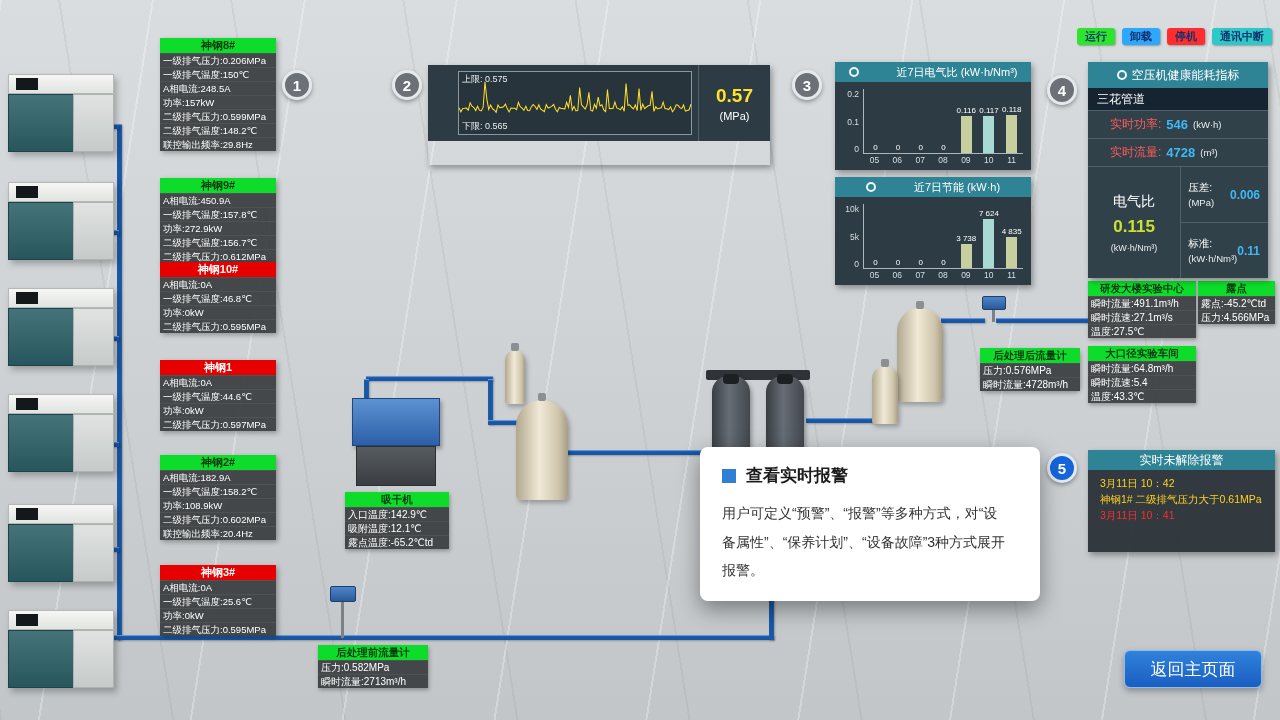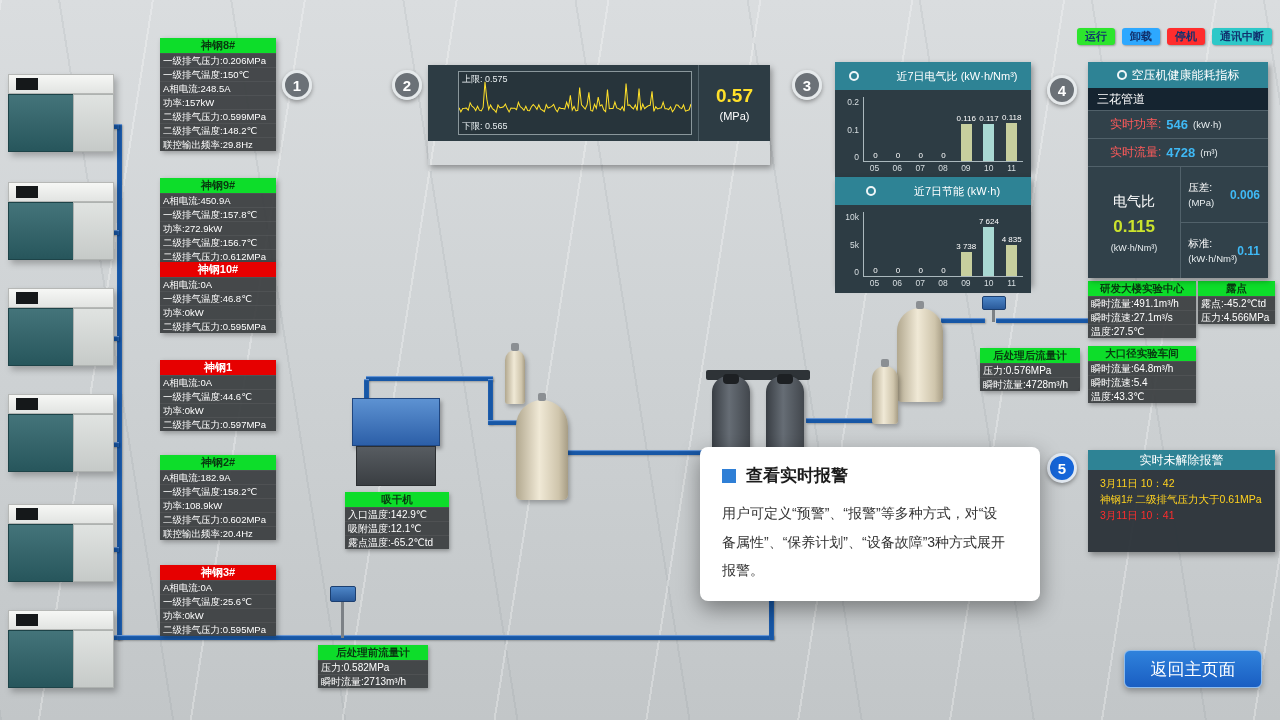--- a/index.html
+++ b/index.html
@@ -61,21 +61,21 @@
   .pp-plot { flex:1; position:relative; margin:6px 6px 6px 8px; border:1px solid #8a979c; background:#27343b; }
   .pp-plot svg { position:absolute; inset:0; width:100%; height:100%; }
   .limit { position:absolute; left:3px; font-size:9px; color:#e8eef0; z-index:2; }
   .limit.top { top:1px; } .limit.bot { bottom:1px; }
   .pp-val { width:72px; border-left:1px solid #55656d; display:flex; flex-direction:column; align-items:center; justify-content:center; gap:3px; }
   .pv-num { color:#ffe02a; font-size:19px; font-weight:bold; }
   .pv-unit { color:#fff; font-size:11px; }
 
   
   .bar-panel { position:absolute; width:196px; height:108px; box-shadow:2px 3px 6px rgba(0,0,0,.35); z-index:10; }
-  .bp-head { height:28px; background:#2e8395; color:#fff; font-size:11px; display:flex; align-items:center; justify-content:center;gap:33px; }
+  .bp-head { height:20px; background:#2e8395; color:#fff; font-size:11px; display:flex; align-items:center; justify-content:center;gap:33px; }
   .bp-body { height:88px; background:#2d3c44; display:flex; padding:7px 8px 4px 4px; }
   .y-axis { width:24px; display:flex; flex-direction:column; justify-content:space-between; align-items:flex-end; padding:0 4px 12px 0; font-size:8.5px; color:#d7dee1; }
   .plot-col { flex:1; display:flex; flex-direction:column; }
   .bar-area { flex:1; display:flex; border-left:1px solid #aab8bd; border-bottom:1px solid #aab8bd; align-items:stretch; }
   .bar-slot { flex:1; display:flex; flex-direction:column; justify-content:flex-end; align-items:center; }
   .bar-val { font-size:8px; color:#fff; margin-bottom:1px; white-space:nowrap; }
   .bar { width:11px; background:transparent; }
   .x-axis { height:12px; display:flex; }
   .x-lab { flex:1; text-align:center; font-size:8.5px; color:#d7dee1; line-height:12px; }
 

